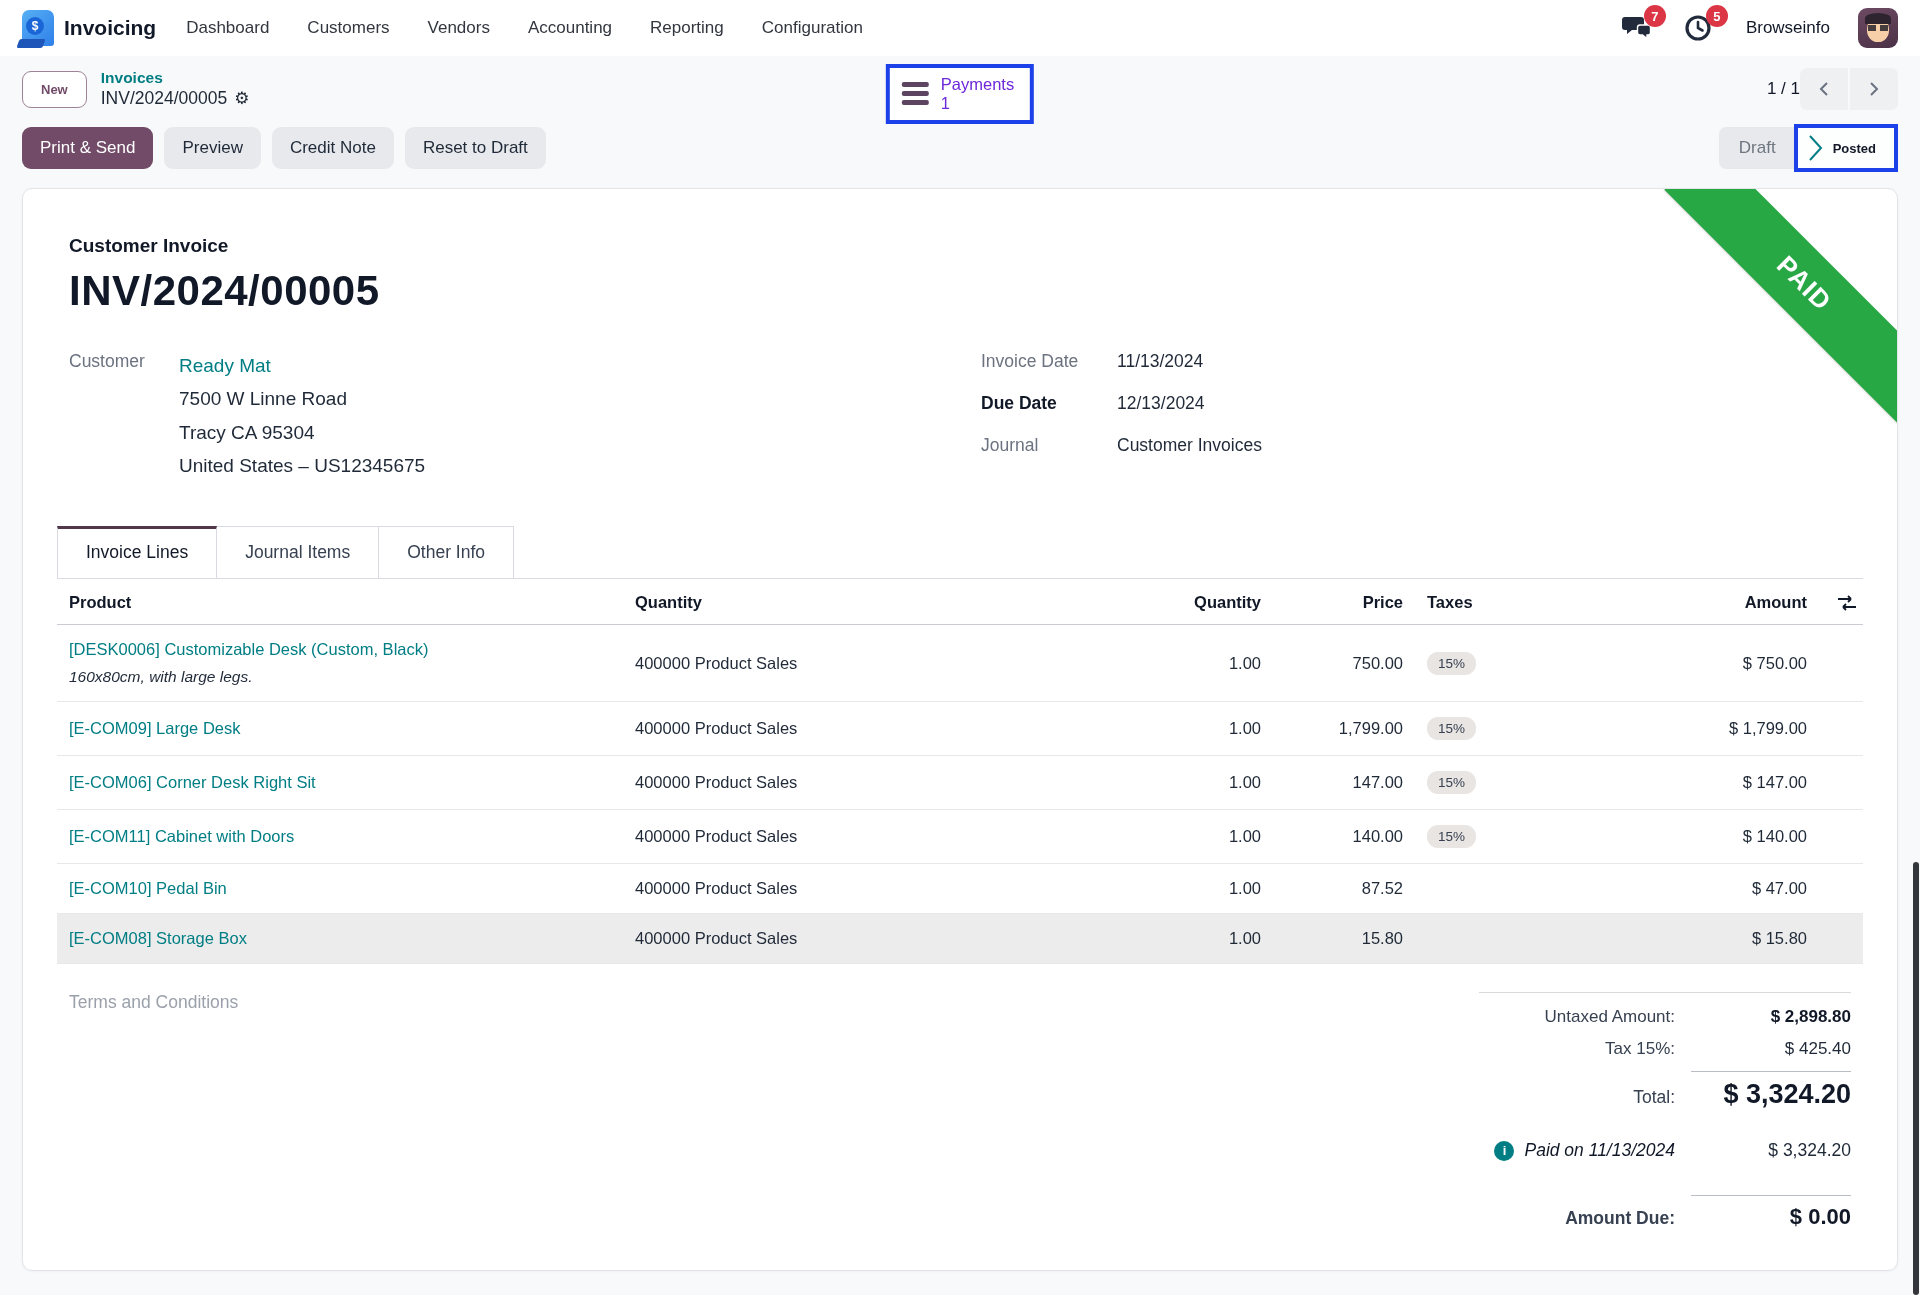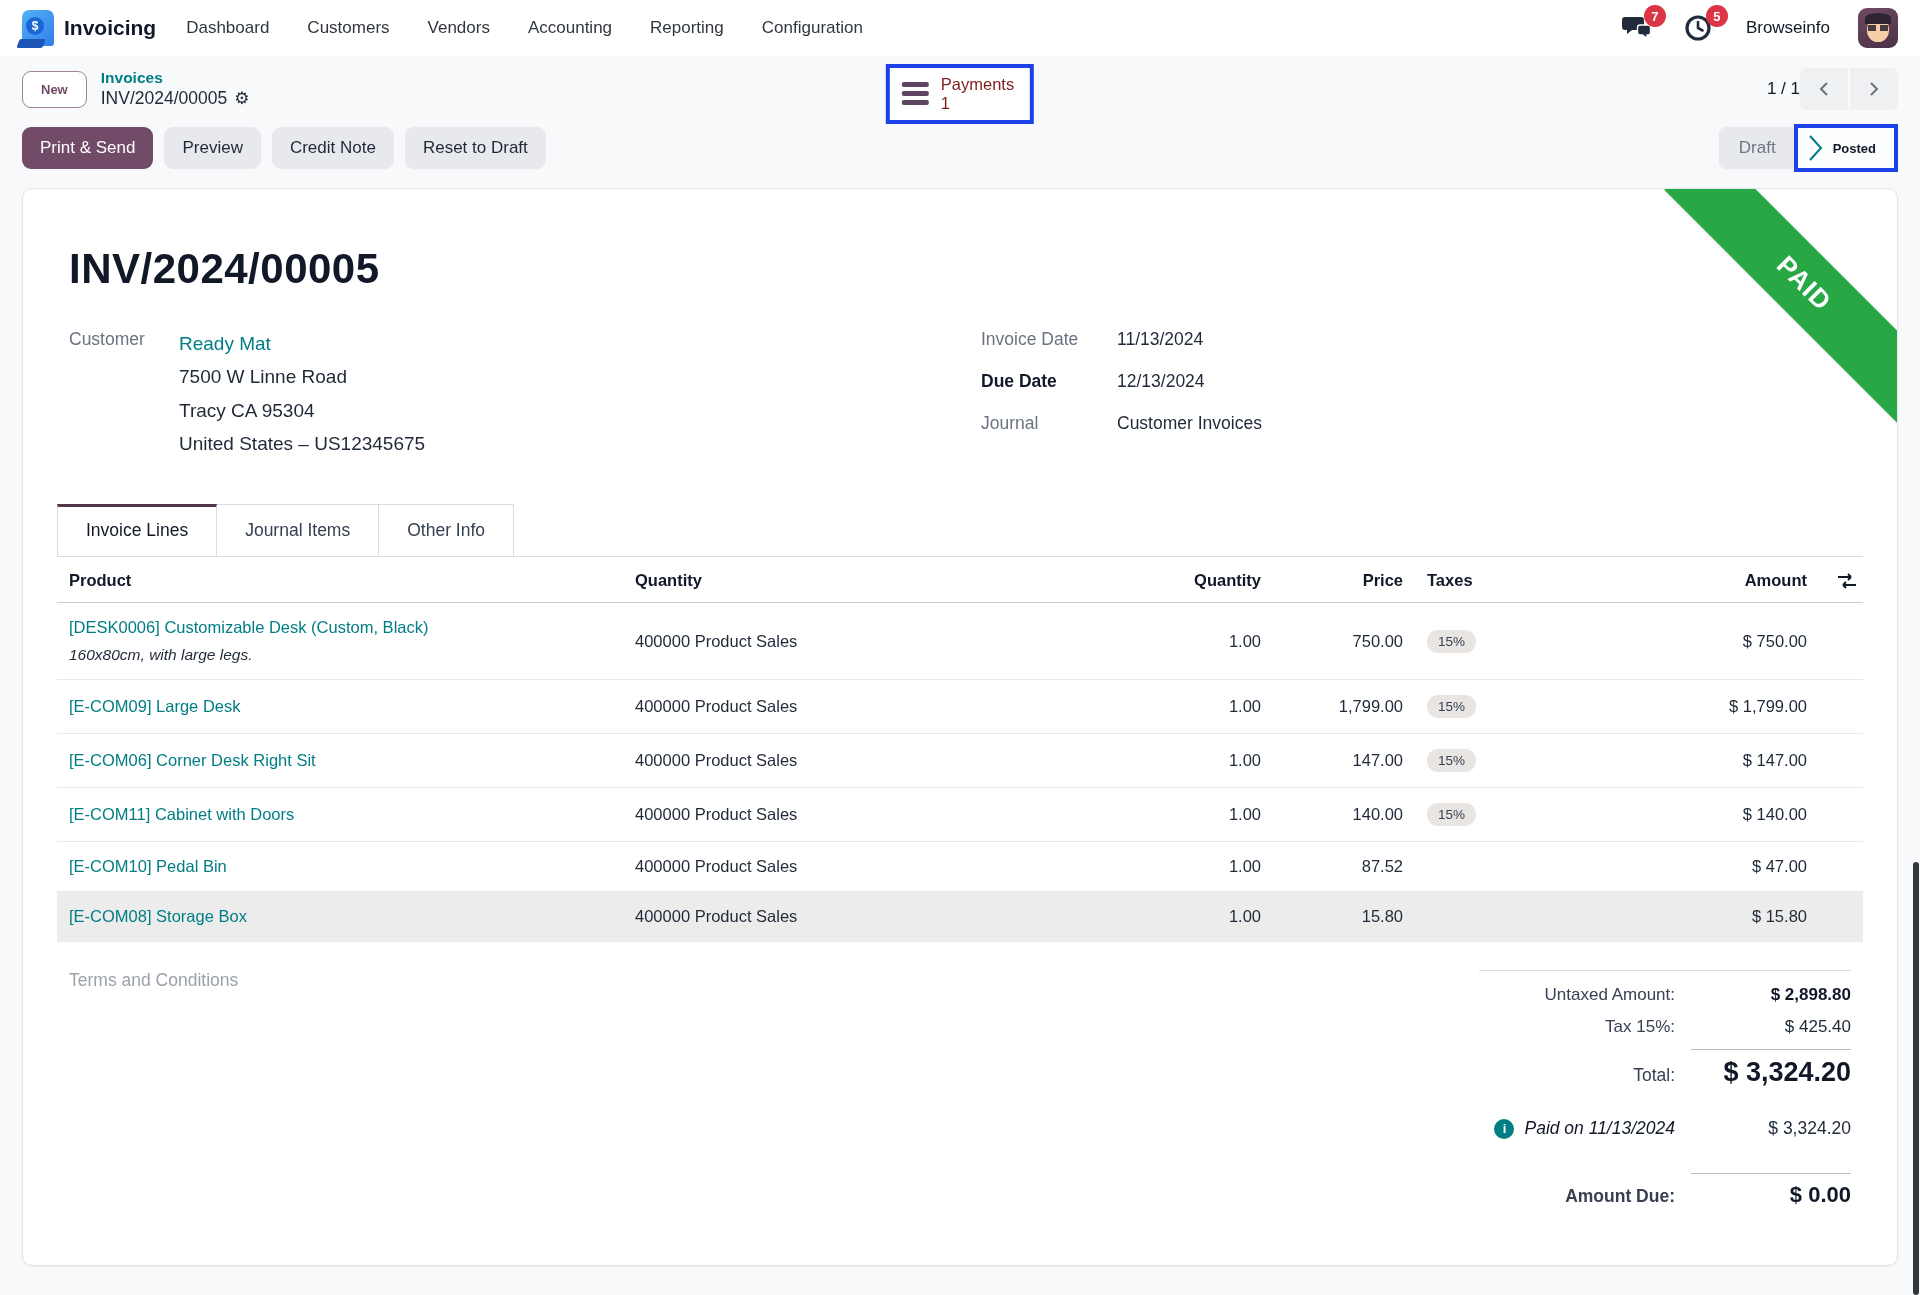--- a/index.html
+++ b/index.html
@@ -37,21 +37,21 @@
   .crumbs { margin-left:14px; display:flex; flex-direction:column; line-height:1.25; }
   .crumb-parent { color:#017e84; font-size:15.5px; font-weight:700; cursor:pointer; }
   .crumb-current { display:flex; align-items:center; gap:7px; color:#1f2937; font-size:17.5px; }
   .gear { font-size:17px; color:#1f2937; cursor:pointer; }
 
   .payments-btn { position:absolute; left:50%; transform:translateX(-50%); top:8px;
     display:flex; align-items:center; gap:12px; background:#fff; border:4px solid #1d41e8;
     padding:7px 16px 7px 12px; cursor:pointer; }
   .hamburger { display:flex; flex-direction:column; gap:4px; }
   .hamburger span { width:27px; height:5px; background:#5d4460; border-radius:2px; }
-  .payments-text { display:flex; flex-direction:column; line-height:1.15; font-size:16.5px; color:#7f1d1d; text-align:left;}
+  .payments-text { display:flex; flex-direction:column; line-height:1.15; font-size:16.5px; color:#6d28d9; text-align:left;}
 
   .pager { margin-left:auto; display:flex; align-items:center; }
   .pager-text { font-size:17px; color:#111827; }
   .pager-buttons { display:flex; gap:2px; }
   .pager-btn { width:48px; height:42px; background:#eef0f2; border:none; border-radius:7px; display:flex;
     align-items:center; justify-content:center; cursor:pointer; }
   .pager-btn:first-child { border-radius:7px 0 0 7px; }
   .pager-btn:last-child { border-radius:0 7px 7px 0; }
 
   
@@ -223,20 +223,21 @@
         <polyline points="2,2 13,14 2,26" fill="none" stroke="#017e84" stroke-width="2"></polyline>
       </svg>
       <span class="label">Posted</span>
     </span>
   </div>
 </div>
 
 <div class="card">
   <div class="ribbon">PAID</div>
 
+  <div class="doc-type">Customer Invoice</div>
   <div class="doc-number">INV/2024/00005</div>
 
   <div class="info-row">
     <div class="info-left">
       <div class="cust-label">Customer</div>
       <div class="cust-block">
         <div class="cust-name">Ready Mat</div>
         <div>7500 W Linne Road</div>
         <div>Tracy CA 95304</div>
         <div>United States – US12345675</div>

